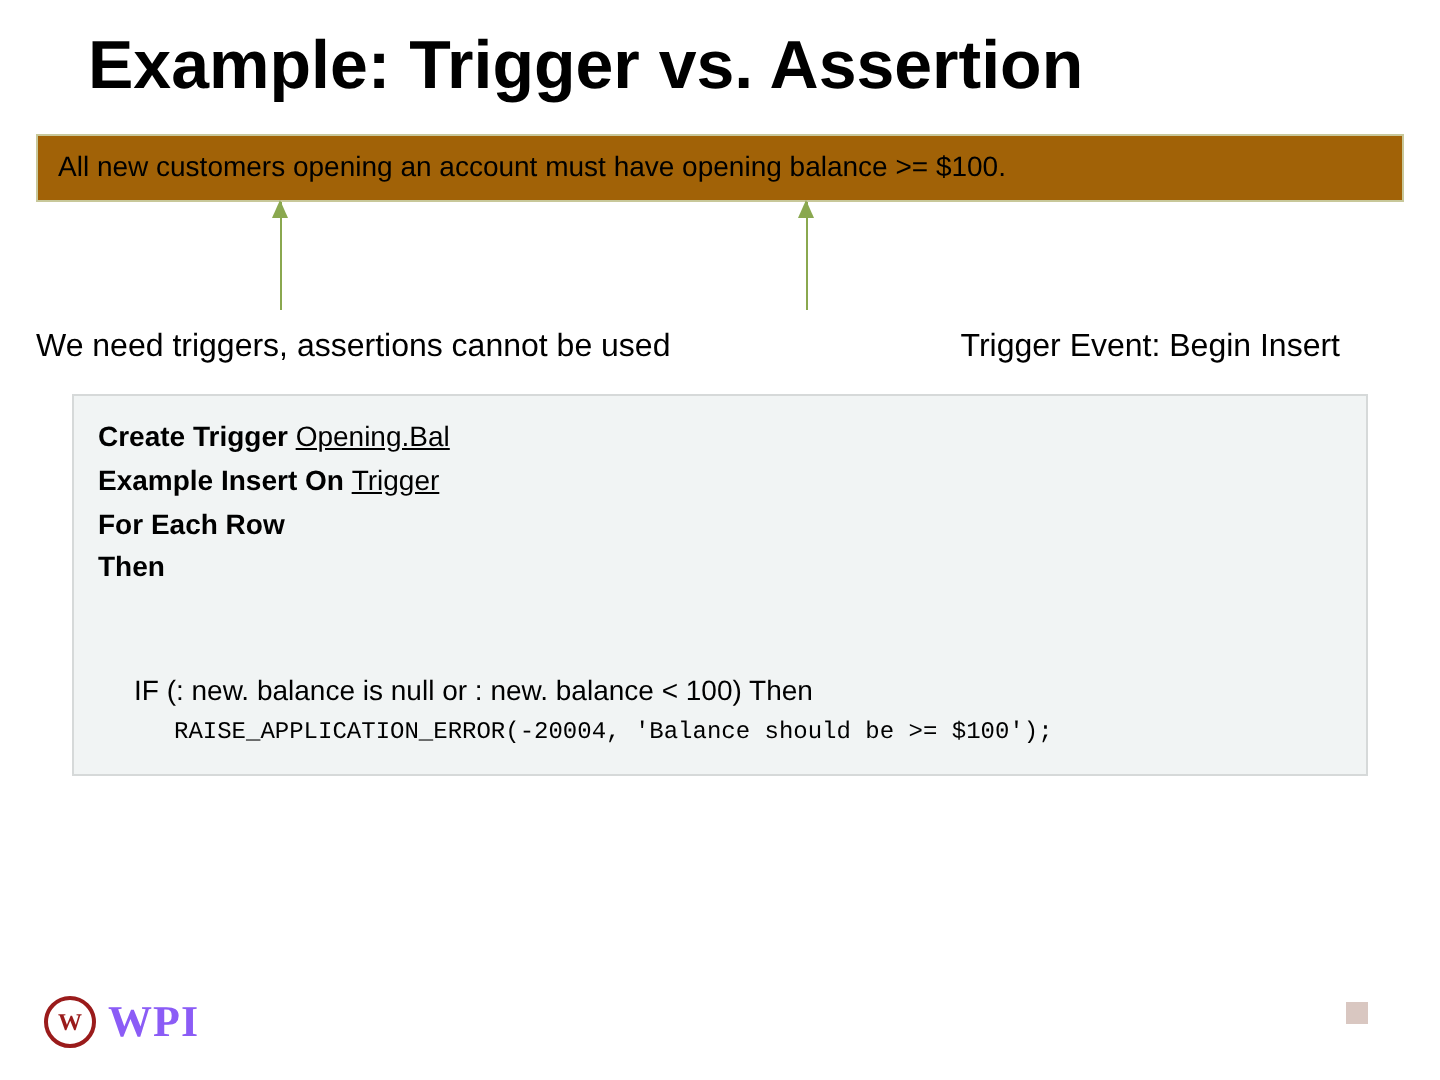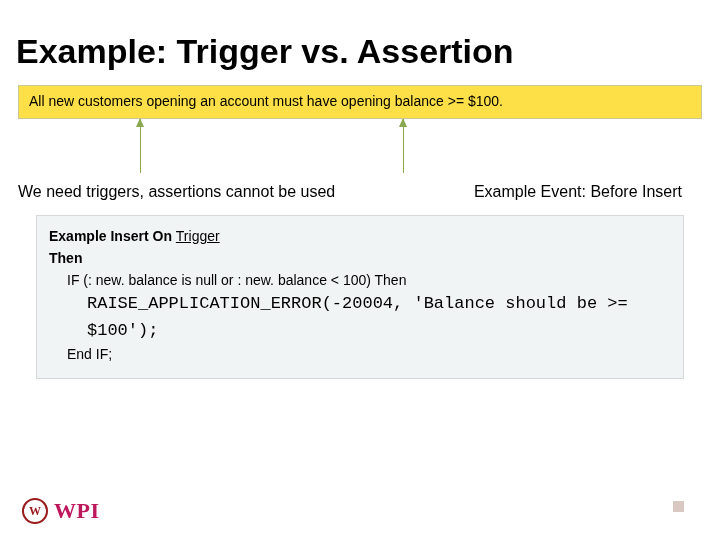--- a/index.html
+++ b/index.html
@@ -8,26 +8,25 @@
     height: 540px;
     background: #ffffff;
     font-family: Arial, Helvetica, sans-serif;
     color: #000;
     position: relative;
     overflow: hidden;
   }
   .title {
     font-size: 34px;
     font-weight: bold;
-    padding: 14px 0 0 16px;
-    margin-top: 18px;
+    padding: 14px 0 0 44px;
   }
   .rule-box {
     margin: 14px 18px 0 18px;
-    background: #fde047;
+    background: #a16207;
     border: 1px solid #c8c89a;
     padding: 6px 10px 8px 10px;
     font-size: 14px;
     line-height: 1.3;
   }
   .arrows {
     position: relative;
     height: 60px;
     margin: 0 18px;
   }
@@ -45,58 +44,58 @@
     width: 0; height: 0;
     border-left: 4.5px solid transparent;
     border-right: 4.5px solid transparent;
     border-bottom: 9px solid #8aa84f;
   }
   .arrow-left  { left: 122px; }
   .arrow-right { left: 385px; }
   .annot-row {
     display: flex;
     justify-content: space-between;
-    margin: 4px 38px 0 18px;
+    margin: 4px 50px 0 18px;
     font-size: 16px;
   }
   .annot-left  { }
   .annot-right { }
   .code-box {
     margin: 14px 36px 0 36px;
     background: #f1f4f4;
     border: 1px solid #d6d9d9;
     padding: 10px 12px 12px 12px;
     font-size: 14px;
     line-height: 1.55;
   }
   .b { font-weight: bold; }
   .u { text-decoration: underline; }
-  .i1 { padding-left: 18px; }
-  .i2 { padding-left: 38px; font-family: "Courier New", monospace; font-size: 17px; }
+  .i1 { padding-left: 18px; margin-top: 40px; }
+  .i2 { padding-left: 38px; font-family: "Courier New", monospace; font-size: 12px; }
   .logo {
     position: absolute;
     left: 22px;
     bottom: 16px;
     display: flex;
     align-items: center;
     gap: 6px;
   }
   .seal {
     width: 26px; height: 26px;
     border: 2px solid #9a1b1b;
     border-radius: 50%;
     display: flex; align-items: center; justify-content: center;
     font-size: 12px; font-weight: bold; color: #9a1b1b;
     font-family: Georgia, serif;
     background: #fff;
   }
   .wpi {
     font-family: Georgia, 'Times New Roman', serif;
     font-weight: bold;
-    color: #be185d;
+    color: #8b5cf6;
     font-size: 22px;
     letter-spacing: 0.5px;
   }
   .dot {
     position: absolute;
     right: 36px;
     bottom: 28px;
     width: 11px; height: 11px;
     background: #d9c7c1;
   }
@@ -110,31 +109,34 @@
   <div>All new customers opening an account must have opening balance &gt;= $100.</div>
 </div>
 
 <div class="arrows">
   <div class="arrow arrow-left"></div>
   <div class="arrow arrow-right"></div>
 </div>
 
 <div class="annot-row">
   <div class="annot-left">We need triggers, assertions cannot be used</div>
-  <div class="annot-right">Example Event: Before Insert</div>
+  <div class="annot-right">Trigger Event: Begin Insert</div>
 </div>
 
 <div class="code-box">
   <div>
+    <span class="b">Create Trigger </span><span class="u">Opening.Bal</span>
+  </div>
+  <div>
     <span class="b">Example Insert On </span><span class="u">Trigger</span>
   </div>
+  <div class="b">For Each Row</div>
   <div class="b">Then</div>
   <div class="i1">IF (: new. balance is null or : new. balance &lt; 100) Then</div>
   <div class="i2">RAISE_APPLICATION_ERROR(-20004,  'Balance should be &gt;= $100');</div>
-  <div class="i1">End IF;</div>
 </div>
 
 <div class="logo">
   <div class="seal">W</div>
   <div class="wpi">WPI</div>
 </div>
 
 <div class="dot"></div>
 
 </body></html>

